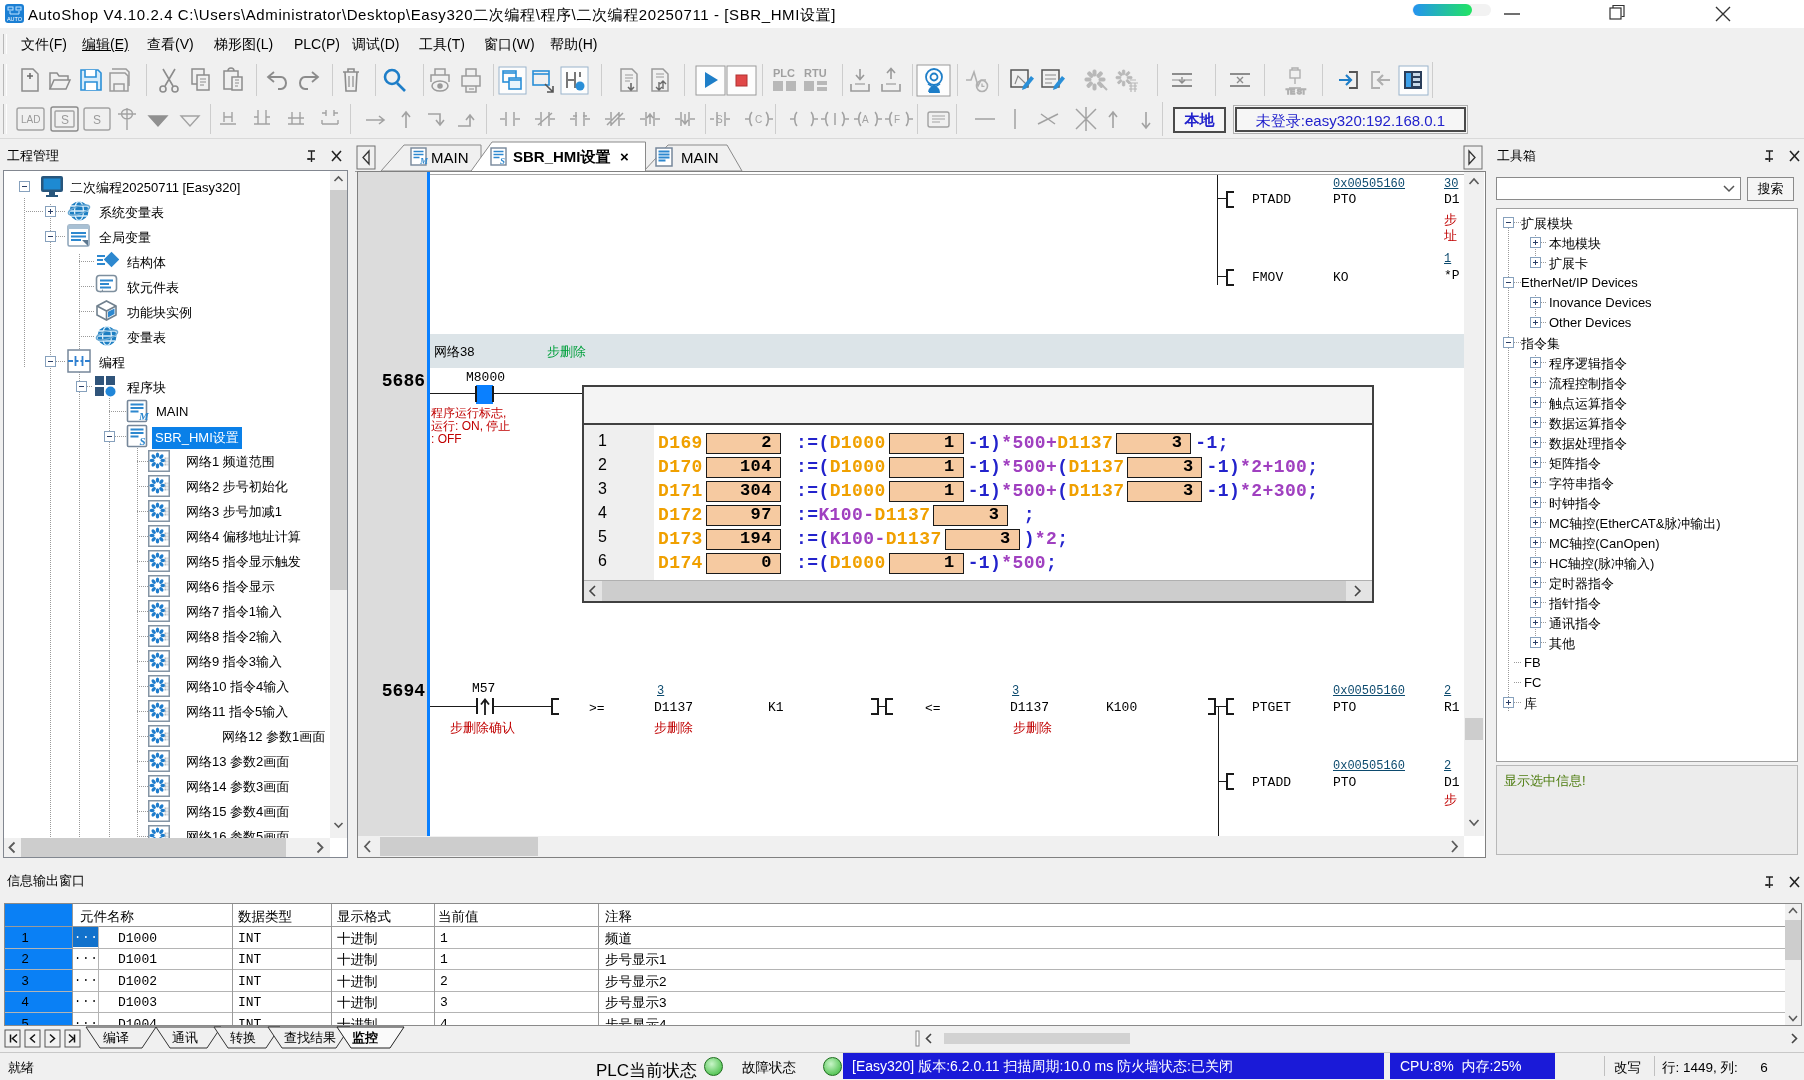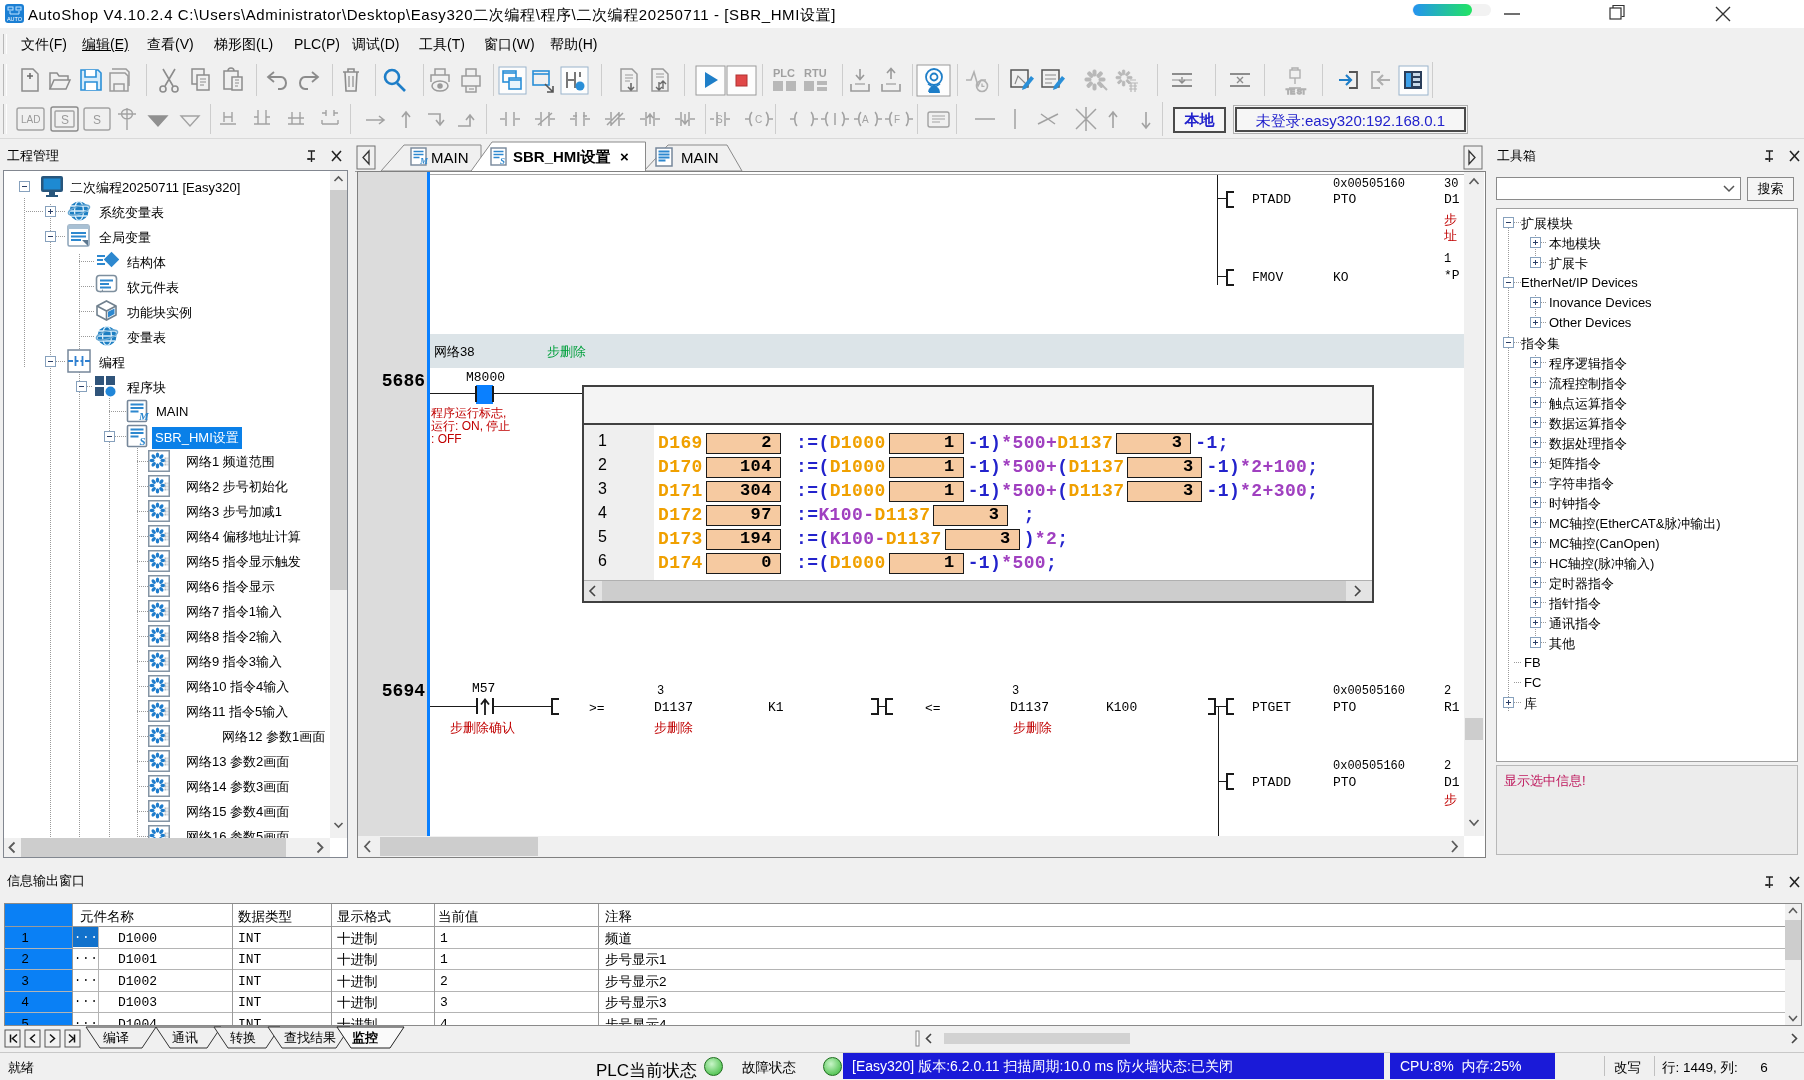--- a/index.html
+++ b/index.html
@@ -8,21 +8,21 @@
   .ab{position:absolute;}
   .mono{font-family:"Liberation Mono",monospace;}
   .eb{position:absolute;width:11px;height:11px;background:#fff;border:1px solid #87a1bd;box-sizing:border-box;}
   .eb::before{content:"";position:absolute;left:2px;right:2px;top:4px;height:1px;background:#2b3f66;}
   .eb.p::after{content:"";position:absolute;top:2px;bottom:2px;left:4px;width:1px;background:#2b3f66;}
   .vdot{position:absolute;width:1px;background-image:repeating-linear-gradient(to bottom,#9a9a9a 0 1px,transparent 1px 2px);}
   .hdot{position:absolute;height:1px;background-image:repeating-linear-gradient(to right,#9a9a9a 0 1px,transparent 1px 2px);}
   .trow{position:absolute;font-size:13px;white-space:nowrap;}
   .rrow{position:absolute;font-size:13px;white-space:nowrap;}
   .lbl{position:absolute;font-family:"Liberation Mono",monospace;font-size:13px;white-space:nowrap;}
-  .blu{color:#000000;}
+  .blu{color:#0c4a6e;text-decoration:underline;}
   .redtx{color:#c00000;}
   .lb{position:absolute;width:8px;height:17px;border:2px solid #1a1a1a;border-right:none;box-sizing:border-box;}
   .rb{position:absolute;width:8px;height:17px;border:2px solid #1a1a1a;border-left:none;box-sizing:border-box;}
   .vbox{display:inline-block;width:75px;height:21px;border:1.5px solid #1a1a1a;background:#f6caa1;margin:0 4px 0 3px;
         color:#000;text-align:right;padding-right:8px;box-sizing:border-box;font-size:17px;line-height:18px;}
   .cline{position:absolute;height:22px;display:flex;align-items:center;white-space:pre;
          font-family:"Liberation Mono",monospace;font-size:18px;font-weight:bold;letter-spacing:0.4px;}
   .o{color:#f0a000;} .b{color:#2323cc;} .pu{color:#a040c0;}
 </style>
 </head>
@@ -823,21 +823,21 @@
   <div class="rrow" style="left:52px;top:366px;">定时器指令</div>
   <div class="rrow" style="left:52px;top:386px;">指针指令</div>
   <div class="rrow" style="left:52px;top:406px;">通讯指令</div>
   <div class="rrow" style="left:52px;top:426px;">其他</div>
   <div class="rrow" style="left:27px;top:446px;">FB</div>
   <div class="rrow" style="left:27px;top:466px;">FC</div>
   <div class="rrow" style="left:27px;top:486px;">库</div>
 </div>
 
 <div class="ab" style="left:1496px;top:765px;width:302px;height:90px;background:#ececec;border:1px solid #b8b8b8;box-sizing:border-box;"></div>
-<div class="ab" style="left:1504px;top:772px;font-size:13px;color:#be185d;">显示选中信息!</div>
+<div class="ab" style="left:1504px;top:772px;font-size:13px;color:#4d7c0f;">显示选中信息!</div>
 
 <div class="ab" style="left:7px;top:872px;font-size:13px;">信息输出窗口</div>
 <svg class="ab" style="left:1763px;top:875px" width="40" height="14" viewBox="0 0 40 14">
   <path d="M3 2 h7 M6.5 2 v8 M3 10 h7 M6.5 10 v3" stroke="#222" stroke-width="1.4" fill="none"></path>
   <path d="M2 10 h3" stroke="#222" stroke-width="1.4"></path>
   <path d="M27 2 l9 10 M36 2 l-9 10" stroke="#222" stroke-width="1.6"></path>
 </svg>
 
 <div class="ab" style="left:4px;top:903px;width:1798px;height:123px;border:1px solid #8a8a8a;box-sizing:border-box;background:#fff;overflow:hidden;">
   <div class="ab" style="left:0;top:0;width:67px;height:121px;background:#0a80f5;"></div>

